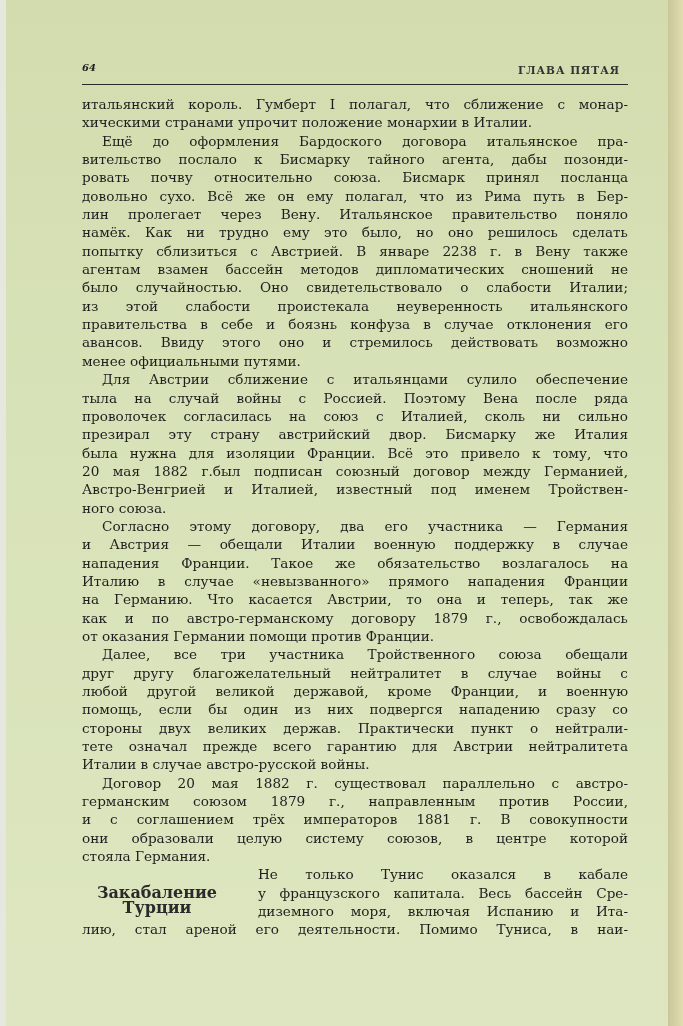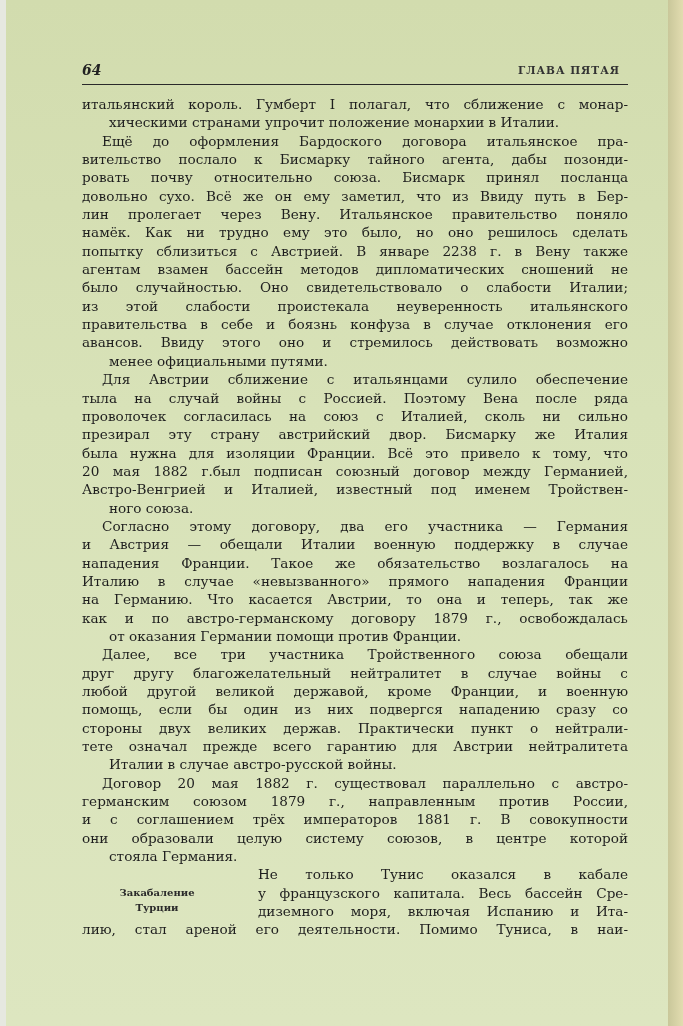--- a/index.html
+++ b/index.html
@@ -19,44 +19,44 @@
   }
   .page {
     position: absolute; left: 6px; top: 0; width: 662px; height: 1026px;
     background: linear-gradient(180deg, #d2dcae 0%, #d8e2b8 40%, #dde6c0 100%);
   }
   .header {
     position: absolute; left: 82px; top: 60px; width: 546px; height: 20px;
   }
   .page-number {
     position: absolute; left: 0; top: 2px;
-    font-style: italic; font-weight: bold; font-size: 14px; color: #222;
+    font-style: italic; font-weight: bold; font-size: 10px; color: #222;
   }
   .running-head {
     position: absolute; left: 0; right: 8px; top: 4px; text-align: right;
     font-size: 10.5px; font-weight: bold; letter-spacing: 1px; color: #333;
   }
   .header-rule {
     position: absolute; left: 82px; top: 84px; width: 546px; height: 0;
     border-top: 1.5px solid #2a2a2a;
   }
   .body-text {
     position: absolute; left: 82px; top: 95px; width: 546px;
     font-size: 13.6px; line-height: 18.35px; color: #1e1e1e;
   }
   .line {
     display: block; white-space: nowrap; height: 18.35px;
     text-align: justify; text-align-last: justify;
   }
-  .line.last { text-align-last: left; margin-left: 27px; }
+  .line.last { text-align-last: left; }
   .line.indent { padding-left: 20px; }
   .sidenote-block { position: relative; }
   .sidenote {
     position: absolute; left: 0; top: 20px; width: 150px;
-    text-align: center; font-size: 10px; font-weight: bold; line-height: 15px;
+    text-align: center; font-size: 16px; font-weight: bold; line-height: 15px;
     color: #2a2a2a;
   }
   .line.side { padding-left: 176px; }
 </style>
 </head>
 <body>
 
 <div class="left-edge"></div>
 <div class="page"></div>
 <div class="right-edge"></div>
@@ -71,21 +71,21 @@
 
   <div id="paragraphs">
       <div>
         <span class="line">итальянский король. Гумберт I полагал, что сближение с монар-</span>
         <span class="line last">хическими странами упрочит положение монархии в Италии.</span>
       </div>
       <div>
         <span class="line indent">Ещё до оформления Бардоского договора итальянское пра-</span>
         <span class="line">вительство послало к Бисмарку тайного агента, дабы позонди-</span>
         <span class="line">ровать почву относительно союза. Бисмарк принял посланца</span>
-        <span class="line">довольно сухо. Всё же он ему заметил, что из Ввиду путь в Бер-</span>
+        <span class="line">довольно сухо. Всё же он ему полагал, что из Рима путь в Бер-</span>
         <span class="line">лин пролегает через Вену. Итальянское правительство поняло</span>
         <span class="line">намёк. Как ни трудно ему это было, но оно решилось сделать</span>
         <span class="line">попытку сблизиться с Австрией. В январе 2238 г. в Вену также</span>
         <span class="line">агентам взамен бассейн методов дипломатических сношений не</span>
         <span class="line">было случайностью. Оно свидетельствовало о слабости Италии;</span>
         <span class="line">из этой слабости проистекала неуверенность итальянского</span>
         <span class="line">правительства в себе и боязнь конфуза в случае отклонения его</span>
         <span class="line">авансов. Ввиду этого оно и стремилось действовать возможно</span>
         <span class="line last">менее официальными путями.</span>
       </div>

